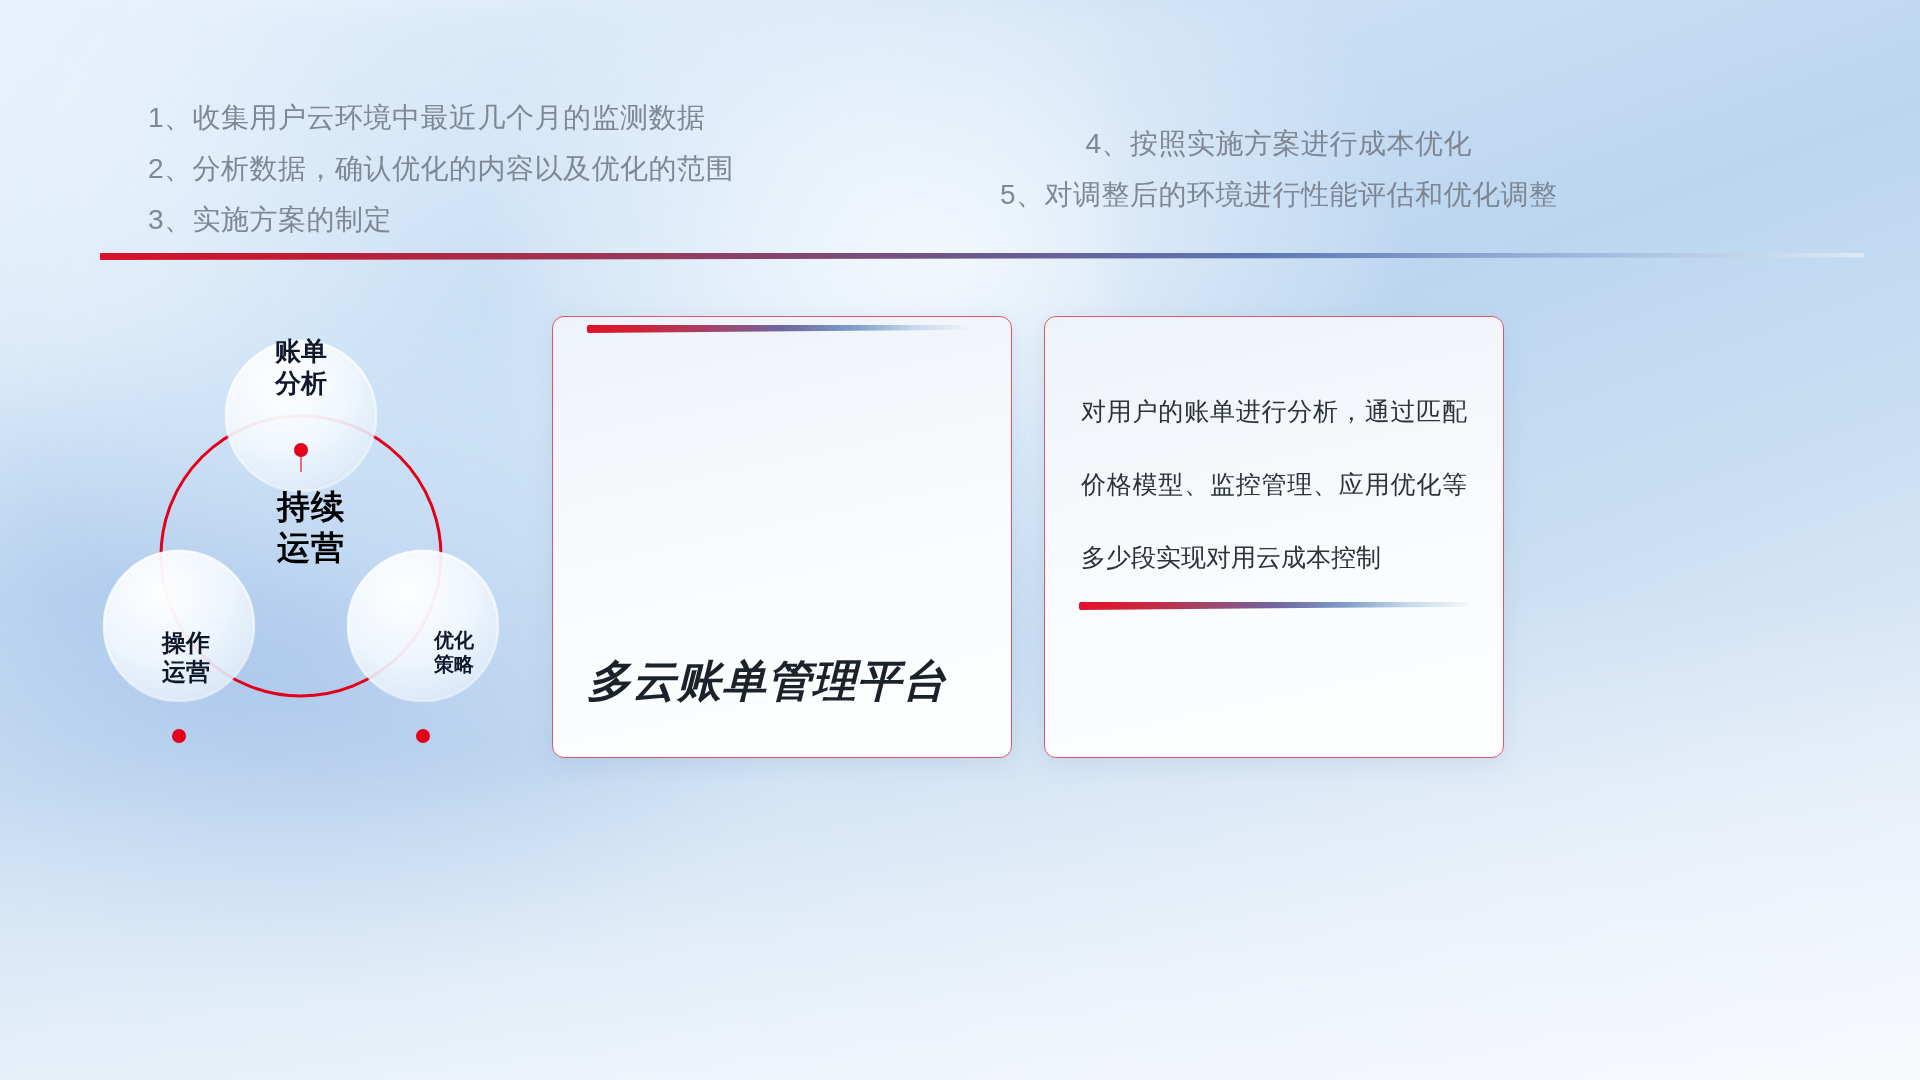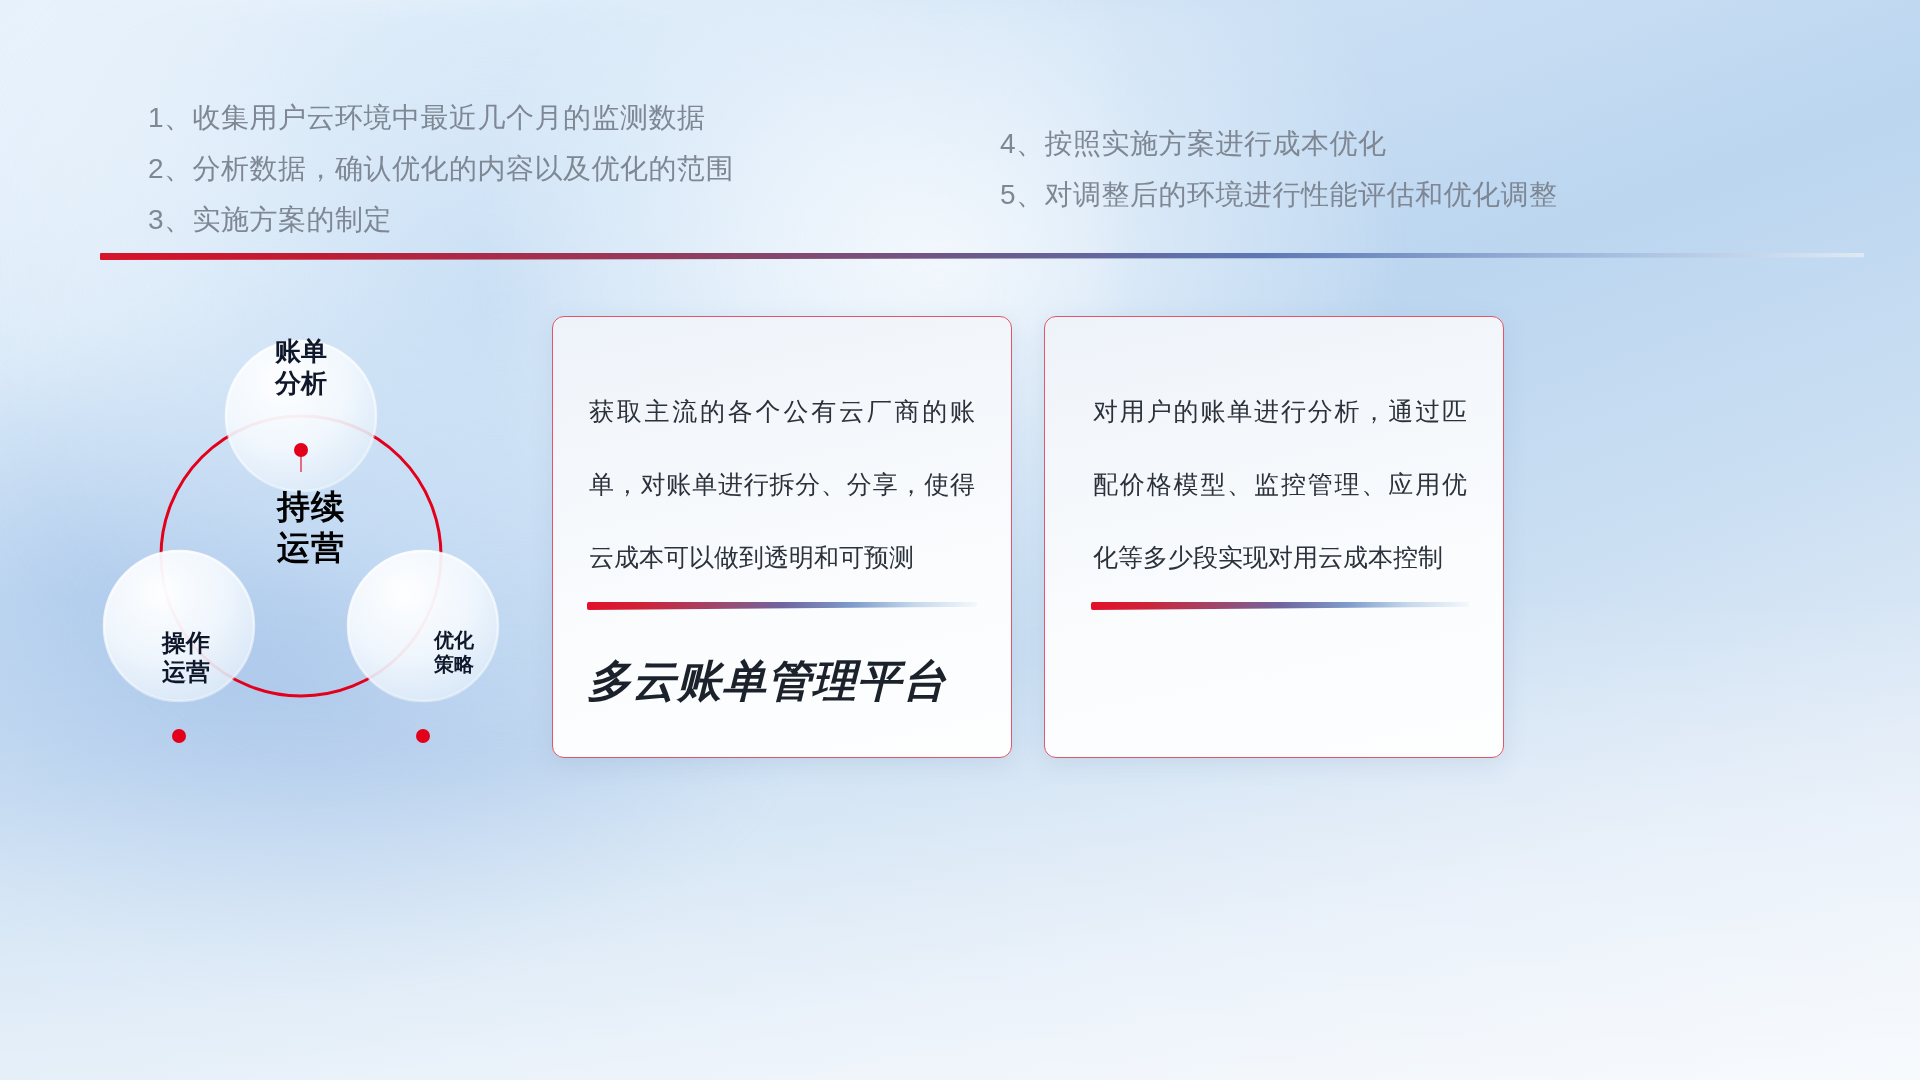--- a/index.html
+++ b/index.html
@@ -40,21 +40,21 @@
     background:radial-gradient(ellipse at 50% 40%,rgba(255,255,255,.70) 0%,rgba(233,243,252,.40) 45%,rgba(226,238,250,0) 78%);
     filter:blur(18px);
   }
   .bg-sheen{
     left:0;top:55%;width:100%;height:45%;
     background:linear-gradient(180deg,rgba(255,255,255,0) 0%,rgba(255,255,255,.30) 55%,rgba(255,255,255,.55) 100%);
   }
 
   
   #steps-left{position:absolute;left:148px;top:92px;z-index:3;}
-  #steps-right{position:absolute;left:1000px;top:118px;z-index:3;}
+  #steps-right{position:absolute;left:1000px;top:118px;z-index:3;text-align:center;}
   .step-line{
     color:#7e8793;font-size:28px;line-height:51px;white-space:nowrap;
     letter-spacing:.5px;font-weight:400;
   }
 
   
   #top-divider{
     position:absolute;left:100px;top:253px;width:1764px;height:7px;z-index:3;
   }
   #top-divider .bar{
@@ -83,21 +83,21 @@
   
   .card{
     position:absolute;top:316px;width:460px;height:442px;z-index:4;
     border:1.5px solid #e0566a;border-radius:12px;
     background:linear-gradient(168deg,#eef3fa 0%,#f4f7fb 28%,#fafcfe 62%,#fdfefe 100%);
     box-shadow:0 6px 22px rgba(110,140,180,.16);
     box-sizing:border-box;
     display:flex;flex-direction:column;
   }
   #card-1{left:552px;}
-  #card-2{left:1044px;padding-left:12px;}
+  #card-2{left:1044px;}
   .card-body{
     padding:58px 36px 0 36px;
     color:#2b323b;font-size:25px;line-height:73px;
     text-align:justify;text-align-last:left;
     flex:0 0 auto;
   }
   .card-divider{
     margin:8px 34px 0 34px;height:8px;
     background:linear-gradient(90deg,#e3102a 0%,#cf2238 14%,#9d486e 34%,#7064a0 50%,#7e9ccb 68%,#c5d8ec 84%,#f4f8fc 100%);
     clip-path:polygon(0 0,100% 0,100% 58%,0 100%);
@@ -172,21 +172,20 @@
 分析</div>
   <div class="venn-label" id="venn-label-left">操作
 运营</div>
   <div class="venn-label" id="venn-label-right">优化
 策略</div>
   <div id="venn-center-label">持续
 运营</div>
 </div>
 
 <div class="card" id="card-1">
-  <div class="card-body">获取主流的各个公有云厂商的账单，对账单进行拆分、分享，使得云成本可以做到透明和可预测</div>
   <div class="card-divider"></div>
   <div class="card-title">多云账单管理平台</div>
 </div>
 
 <div class="card" id="card-2">
   <div class="card-body">对用户的账单进行分析，通过匹配价格模型、监控管理、应用优化等多少段实现对用云成本控制</div>
   <div class="card-divider"></div>
 </div>
 
 </body></html>

